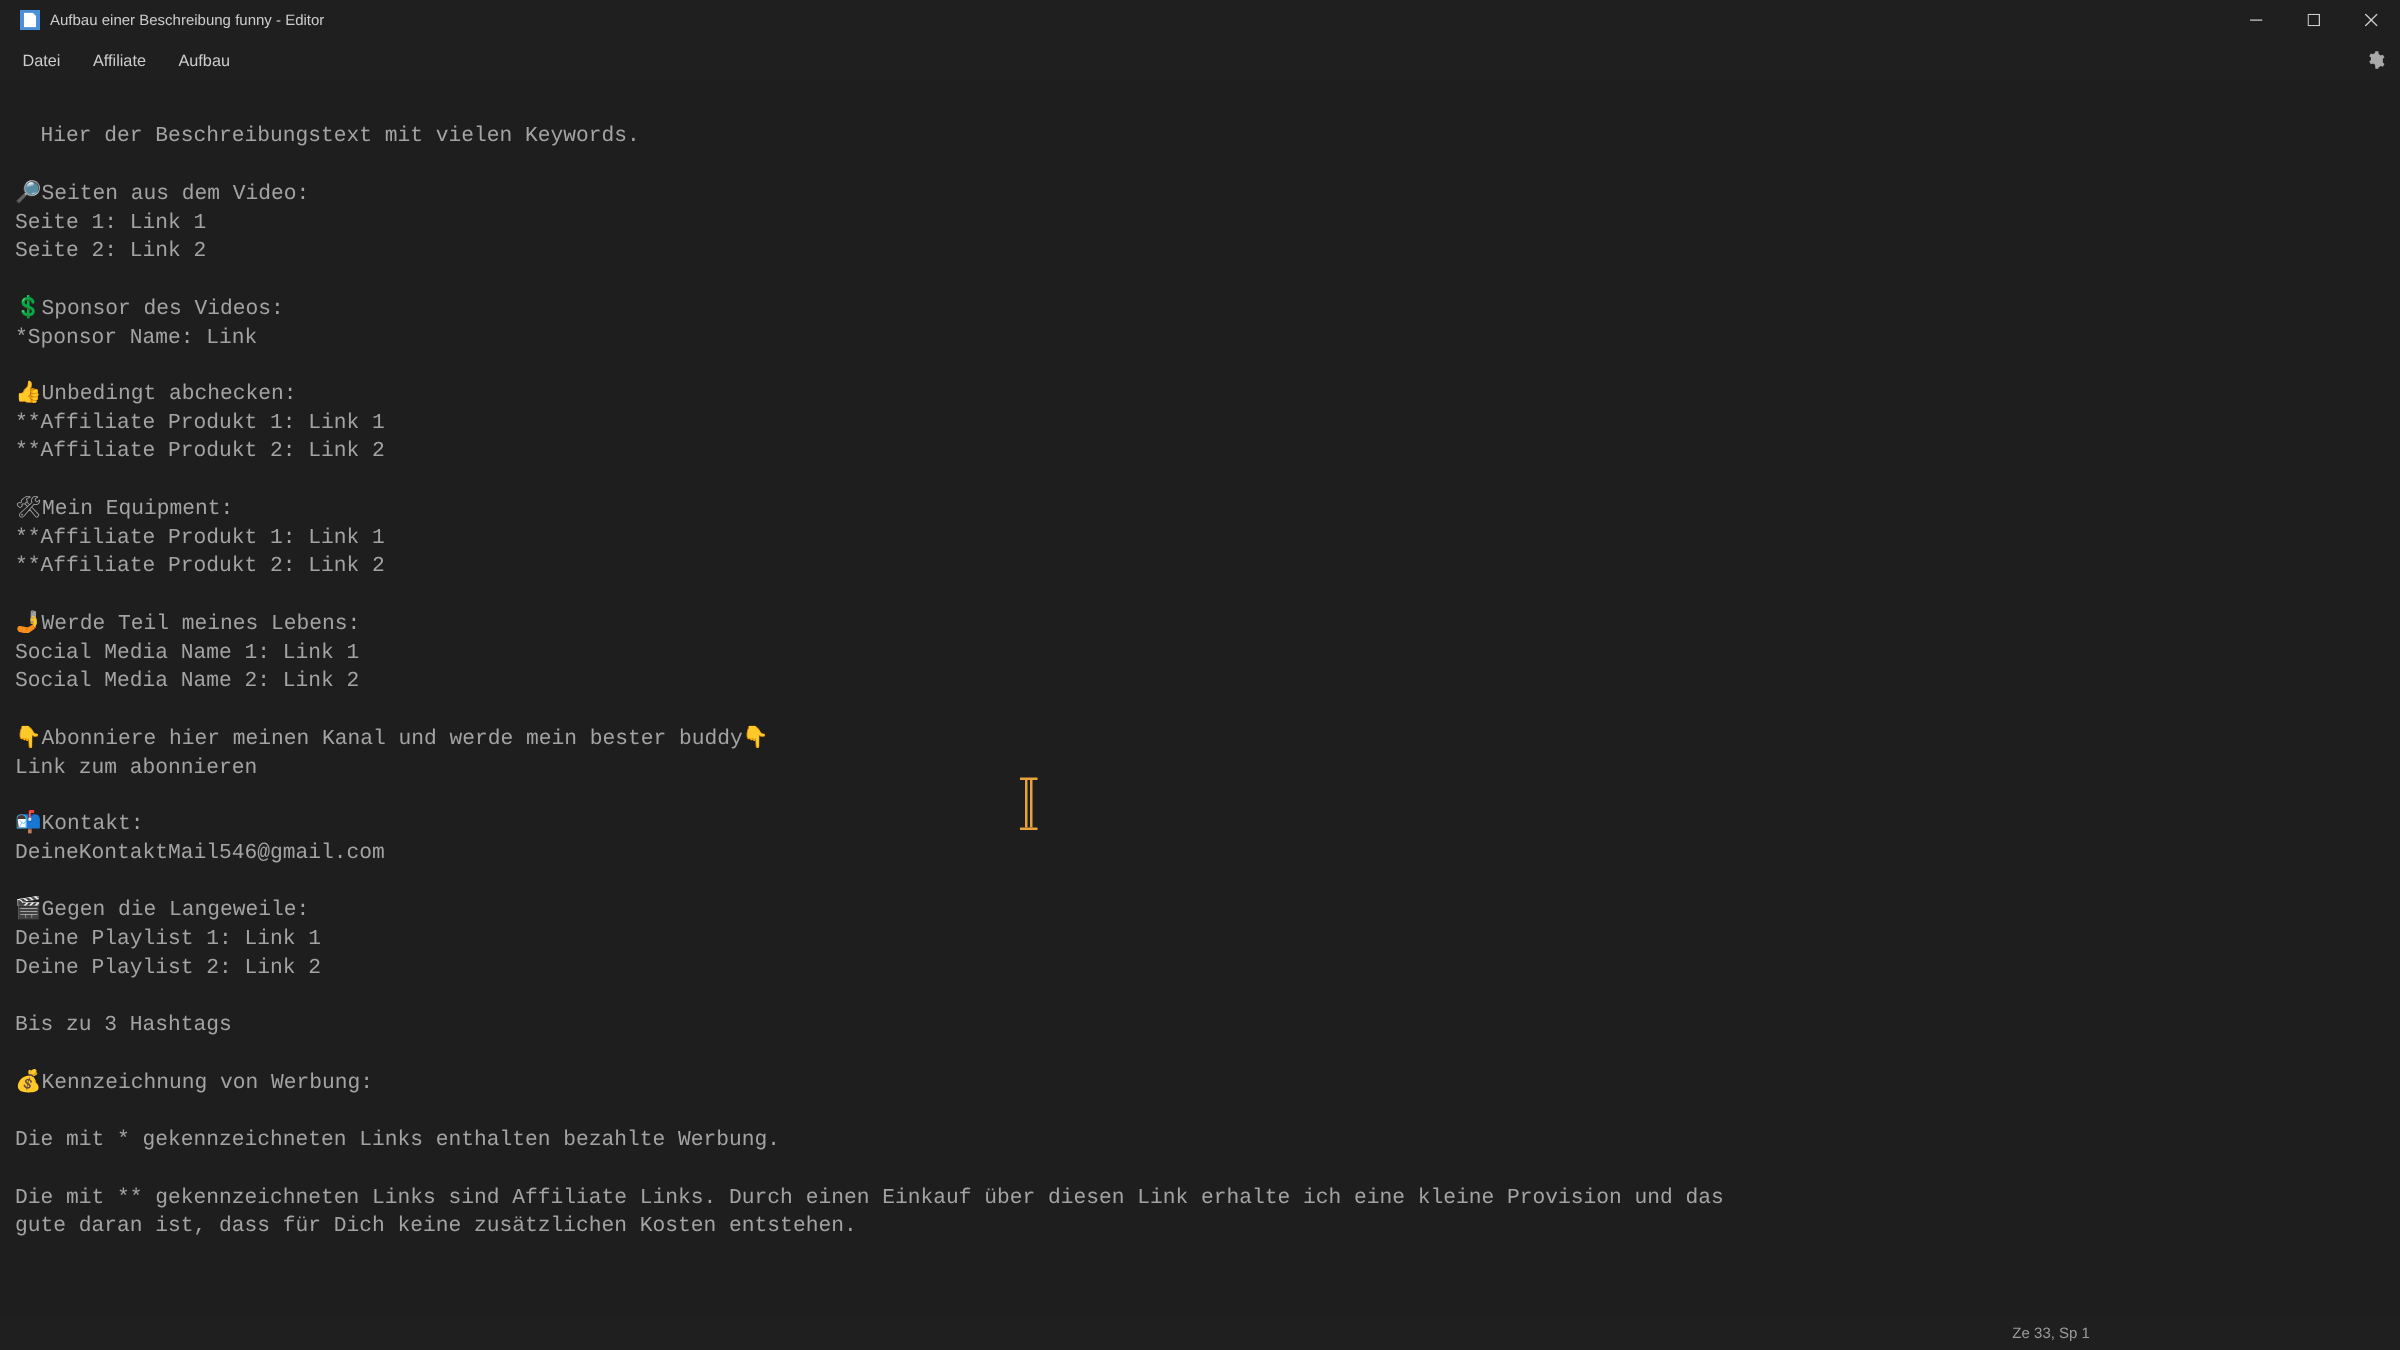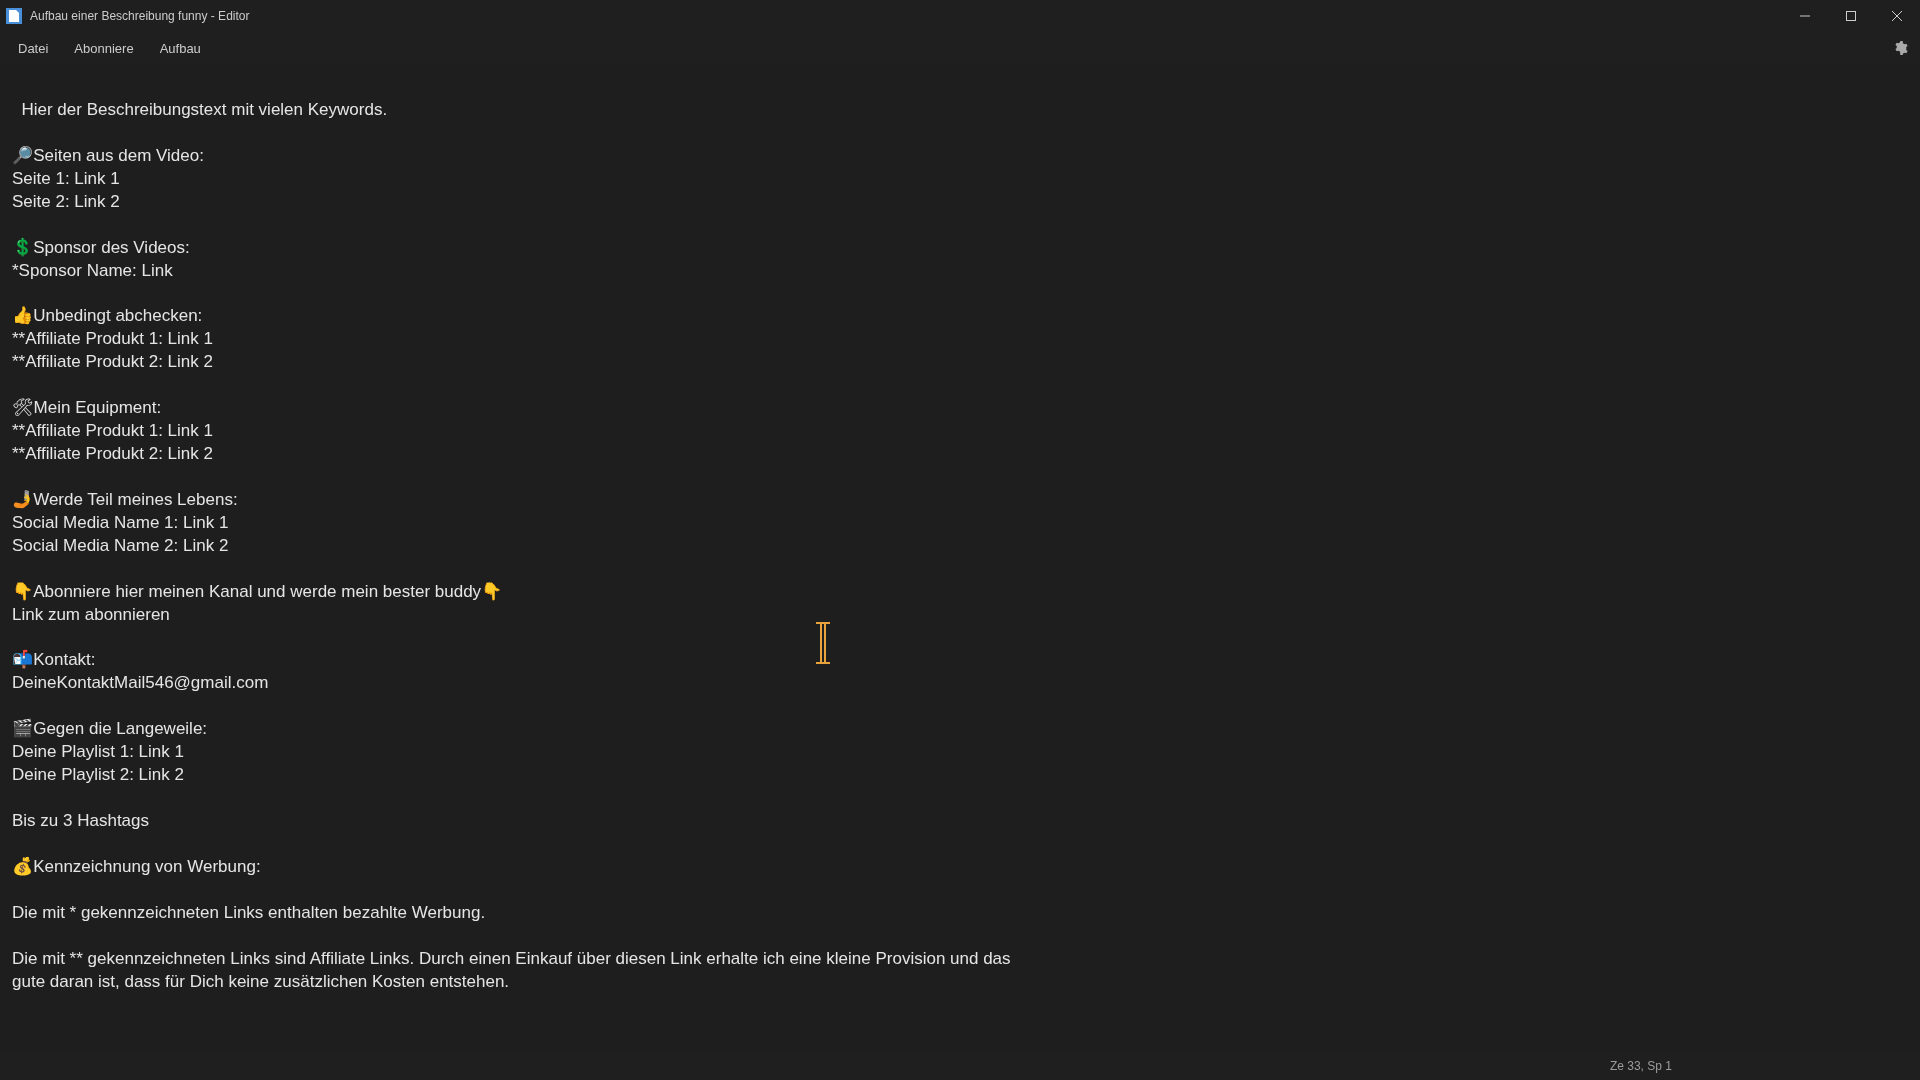--- a/index.html
+++ b/index.html
@@ -11,21 +11,21 @@
     font-family: "Segoe UI", sans-serif;
     overflow: hidden;
     color: #cccccc;
   }
   .titlebar {
     height: 32px;
     background: #1f1f1f;
     display: flex;
     align-items: center;
     justify-content: space-between;
-    padding-left: 6px;
+    padding-left: 16px;
     font-size: 12px;
     color: #cccccc;
   }
   .titlebar-left {
     display: flex;
     align-items: center;
     gap: 8px;
   }
   .app-icon {
     width: 16px;
@@ -77,24 +77,24 @@
     justify-content: center;
     height: 100%;
   }
   .editor {
     position: absolute;
     top: 64px;
     left: 0;
     right: 0;
     bottom: 28px;
     padding: 12px 12px;
-    font-family: Liberation Sans, sans-serif;
+    font-family: Liberation Mono, monospace;
     font-size: 17px;
     line-height: 1.35;
-    color: #e5e5e5;
+    color: #a3a3a3;
     white-space: pre-wrap;
     overflow: hidden;
     background: #1e1e1e;
   }
   .statusbar {
     position: absolute;
     bottom: 0;
     left: 0;
     right: 0;
     height: 28px;
@@ -152,21 +152,21 @@
           <line x1="0" y1="0" x2="10" y2="10" stroke="currentColor" stroke-width="1"></line>
           <line x1="10" y1="0" x2="0" y2="10" stroke="currentColor" stroke-width="1"></line>
         </svg>
     </div>
   </div>
 </div>
 
 <div class="menubar">
   <div class="menubar-left">
     <div class="menu-item">Datei</div>
-    <div class="menu-item">Abonniere</div>
+    <div class="menu-item">Affiliate</div>
     <div class="menu-item">Aufbau</div>
   </div>
   <div class="settings-btn">
     <svg width="16" height="16" viewBox="0 0 16 16">
       <path fill="#cccccc" d="M8 10.5A2.5 2.5 0 1 0 8 5.5a2.5 2.5 0 0 0 0 5zm6.3-2.5c0-.4 0-.7-.1-1l1.4-1.1-1.3-2.2-1.7.6c-.5-.4-1-.7-1.6-.9L10.7 1H8.3L8 2.4c-.6.2-1.1.5-1.6.9l-1.7-.6-1.3 2.2 1.4 1.1c-.1.3-.1.6-.1 1s0 .7.1 1l-1.4 1.1 1.3 2.2 1.7-.6c.5.4 1 .7 1.6.9L8.3 15h2.4l.3-1.4c.6-.2 1.1-.5 1.6-.9l1.7.6 1.3-2.2-1.4-1.1c.1-.3.1-.6.1-1z" opacity="0.8"></path>
     </svg>
   </div>
 </div>
 
 <div class="editor">

